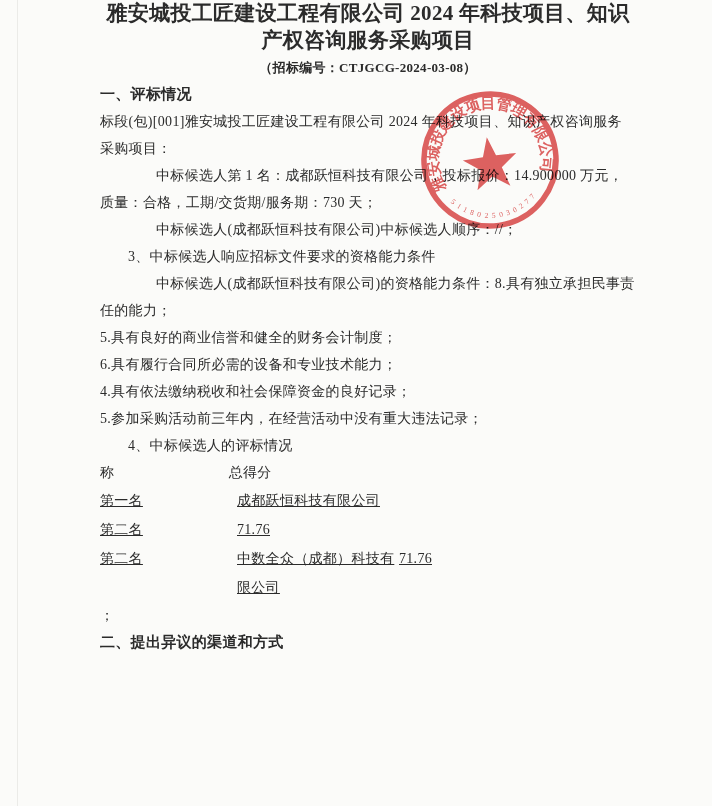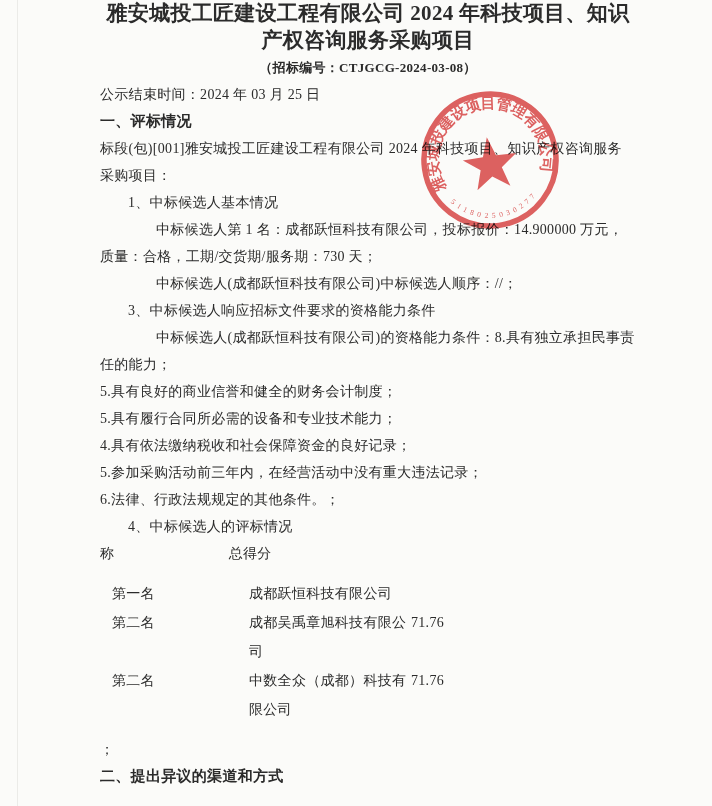--- a/index.html
+++ b/index.html
@@ -18,21 +18,21 @@
     font-size:14px;letter-spacing:.3px;
   }
   .doc p{margin:0;line-height:27px;}
   .title1{margin-top:14px;line-height:29px;text-align:center;font-weight:bold;font-size:21px;}
   .title2{line-height:29px;text-align:center;font-weight:bold;font-size:13px;}
   .pub-end{margin-top:24px;}
   .h-bold{font-weight:bold;font-size:15px;}
   .indent-2{text-indent:28px;}
   .indent-4{text-indent:56px;}
   .nowrap{white-space:nowrap;}
-  .result-table{margin:12px;}
+  .result-table{margin:0;text-decoration:underline;}
   .t-row{display:grid;grid-template-columns:137px 162px 1fr;line-height:29px;}
   .t-row span{display:block;}
   
   .stamp{
     position:absolute;left:404px;top:74px;width:172px;height:172px;
     mix-blend-mode:multiply;opacity:.8;
     transform:rotate(-8deg);
     pointer-events:none;
   }
   .stamp text{
@@ -44,50 +44,46 @@
 </style>
 </head>
 <body>
 
 <div class="scan-edge"></div>
 
 <div class="doc">
   <p class="title1">雅安城投工匠建设工程有限公司 2024 年科技项目、知识产权咨询服务采购项目</p>
   <p class="title2">（招标编号：CTJGCG-2024-03-08）</p>
 
-  <p class="pub-end">公示结束时间：2024 年 03 月 25 日</p>
 
   <p class="h-bold">一、评标情况</p>
   <p>标段(包)[001]雅安城投工匠建设工程有限公司 2024 年科技项目、知识产权咨询服务采购项目：</p>
 
-  <p class="indent-2">1、中标候选人基本情况</p>
   <p class="indent-4">中标候选人第 1 名：成都跃恒科技有限公司，投标报价：14.900000 万元，质量：合格，工期/交货期/服务期：730 天；</p>
 
   <p class="indent-4">中标候选人(成都跃恒科技有限公司)中标候选人顺序：//；</p>
 
   <p class="indent-2">3、中标候选人响应招标文件要求的资格能力条件</p>
   <p class="indent-4">中标候选人(成都跃恒科技有限公司)的资格能力条件：8.具有独立承担民事责任的能力；</p>
 
   <p>5.具有良好的商业信誉和健全的财务会计制度；</p>
-  <p>5.具有履行合同所必需的设备和专业技术能力；</p>
+  <p>6.具有履行合同所必需的设备和专业技术能力；</p>
   <p>4.具有依法缴纳税收和社会保障资金的良好记录；</p>
   <p>5.参加采购活动前三年内，在经营活动中没有重大违法记录；</p>
-  <p>6.法律、行政法规规定的其他条件。；</p>
 
   <p class="indent-2">4、中标候选人的评标情况</p>
   <p>称　　　　　　　　总得分</p>
 
   <div class="result-table">
     <div class="t-row">
       <span>第一名</span>
       <span>成都跃恒科技有限公司</span>
     </div>
     <div class="t-row">
       <span>第二名</span>
-      <span>成都吴禹章旭科技有限公司</span>
       <span>71.76</span>
     </div>
     <div class="t-row">
       <span>第二名</span>
       <span>中数全众（成都）科技有限公司</span>
       <span>71.76</span>
     </div>
   </div>
   <p>；</p>
 

